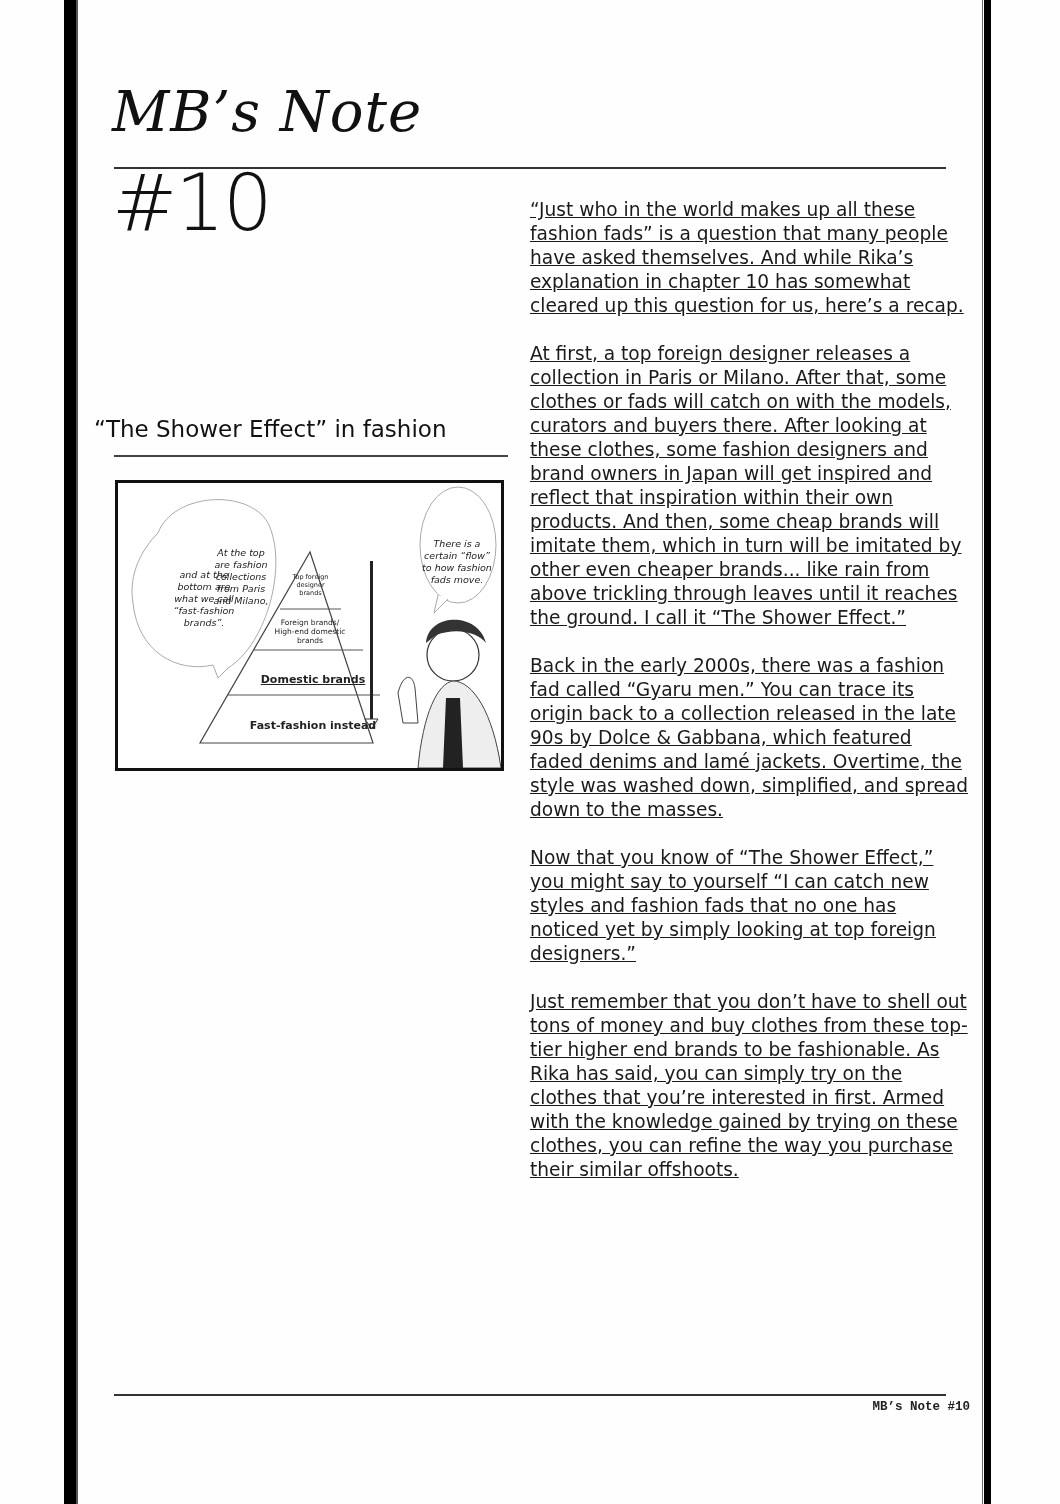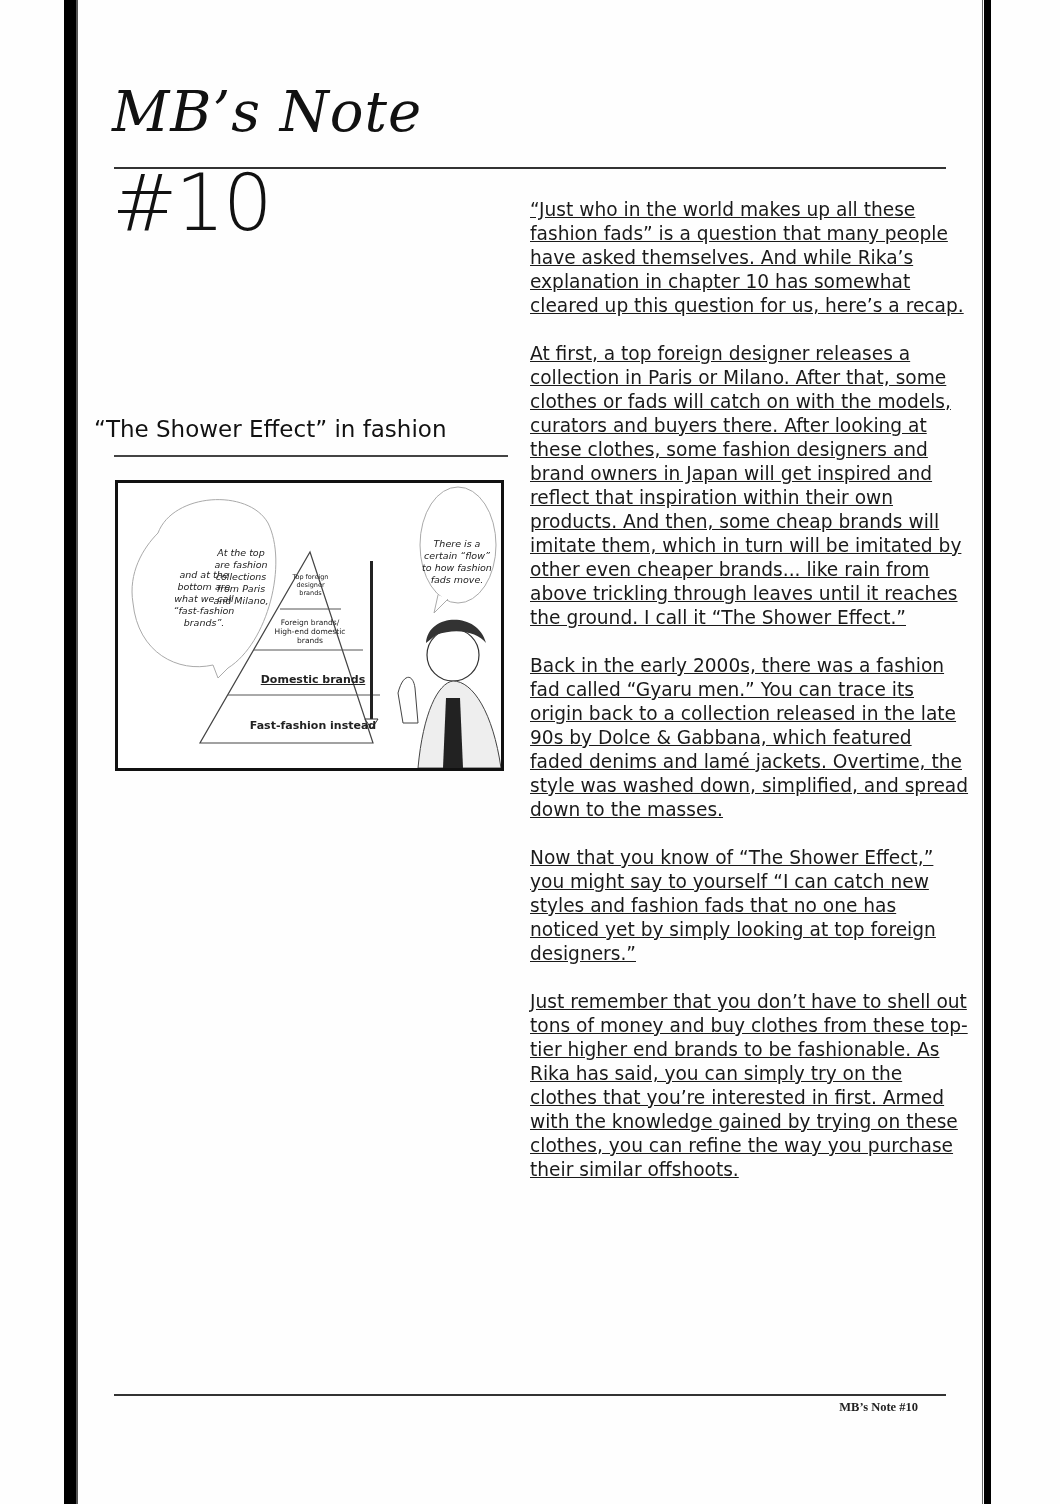--- a/index.html
+++ b/index.html
@@ -44,22 +44,22 @@
     .bubble-text {
       position: absolute; font-family: "DejaVu Sans", sans-serif; font-size: 9.5px; line-height: 12px;
       text-align: center; color: #222; font-style: italic;
     }
     .pyr-label {
       position: absolute; font-family: "DejaVu Sans", sans-serif; text-align: center; color: #222;
     }
 
     .footer-rule { position: absolute; left: 114px; top: 1394px; width: 832px; height: 2px; background: #333; }
     .footer-label {
-      position: absolute; left: 792px; top: 1400px; width: 126px; text-align: right;
-      font-family: Liberation Serif, serif; font-weight: bold; font-size: 12.5px; color: #222;
+      position: absolute; left: 844px; top: 1400px; width: 126px; text-align: right;
+      font-family: Liberation Mono, monospace; font-weight: bold; font-size: 12.5px; color: #222;
     }
   </style>
 </head>
 <body>
 
 <div class="bar-left"></div>
 <div class="bar-left-thin"></div>
 <div class="bar-right-thin"></div>
 <div class="bar-right"></div>
 

